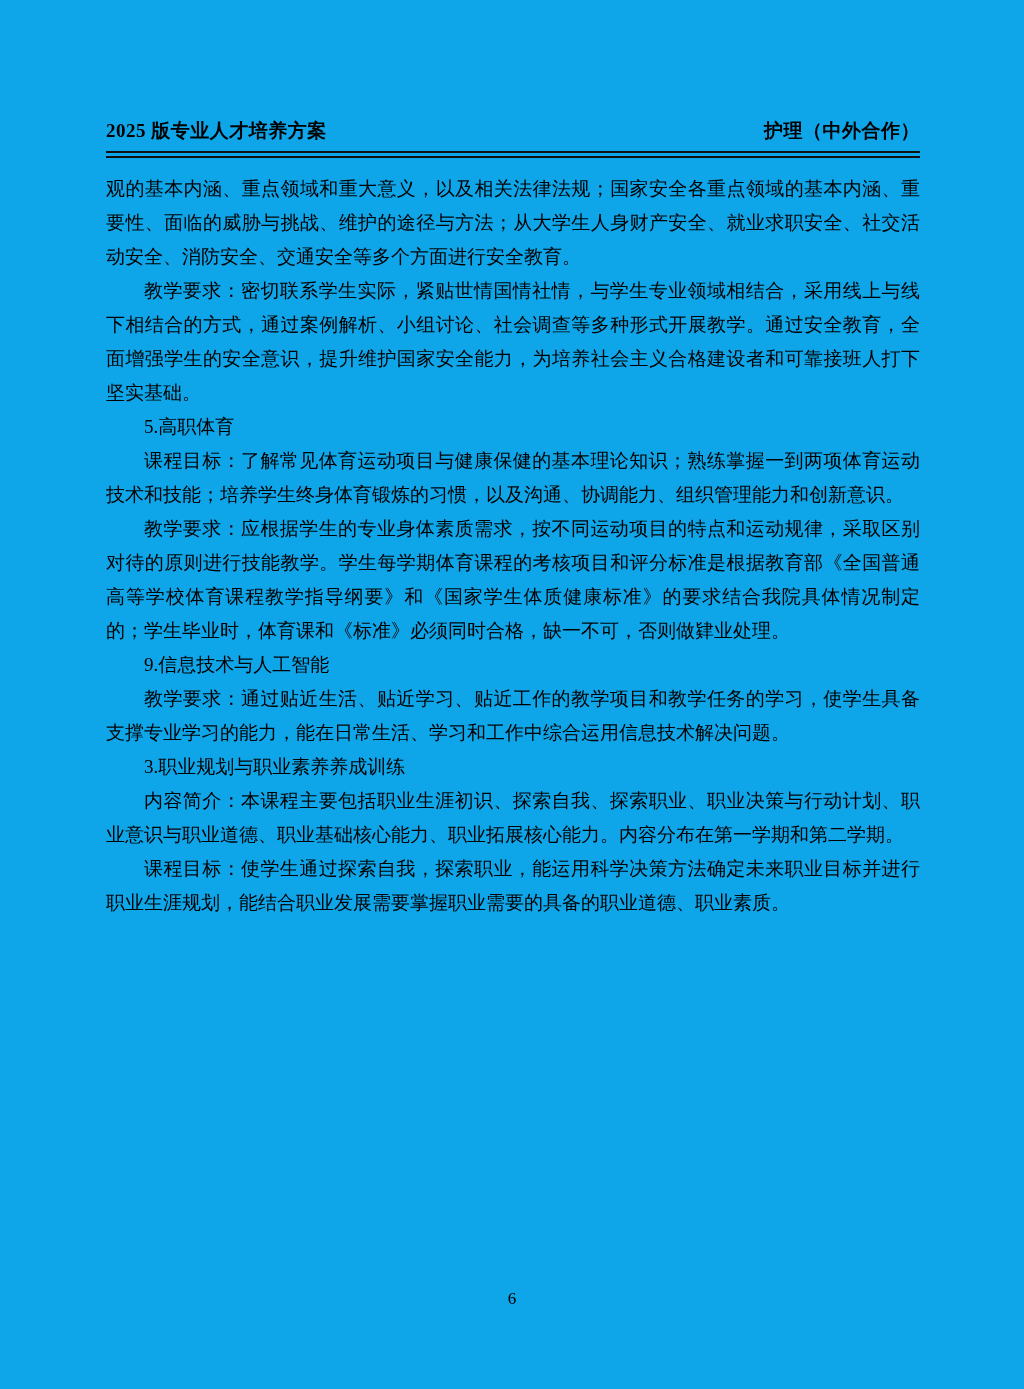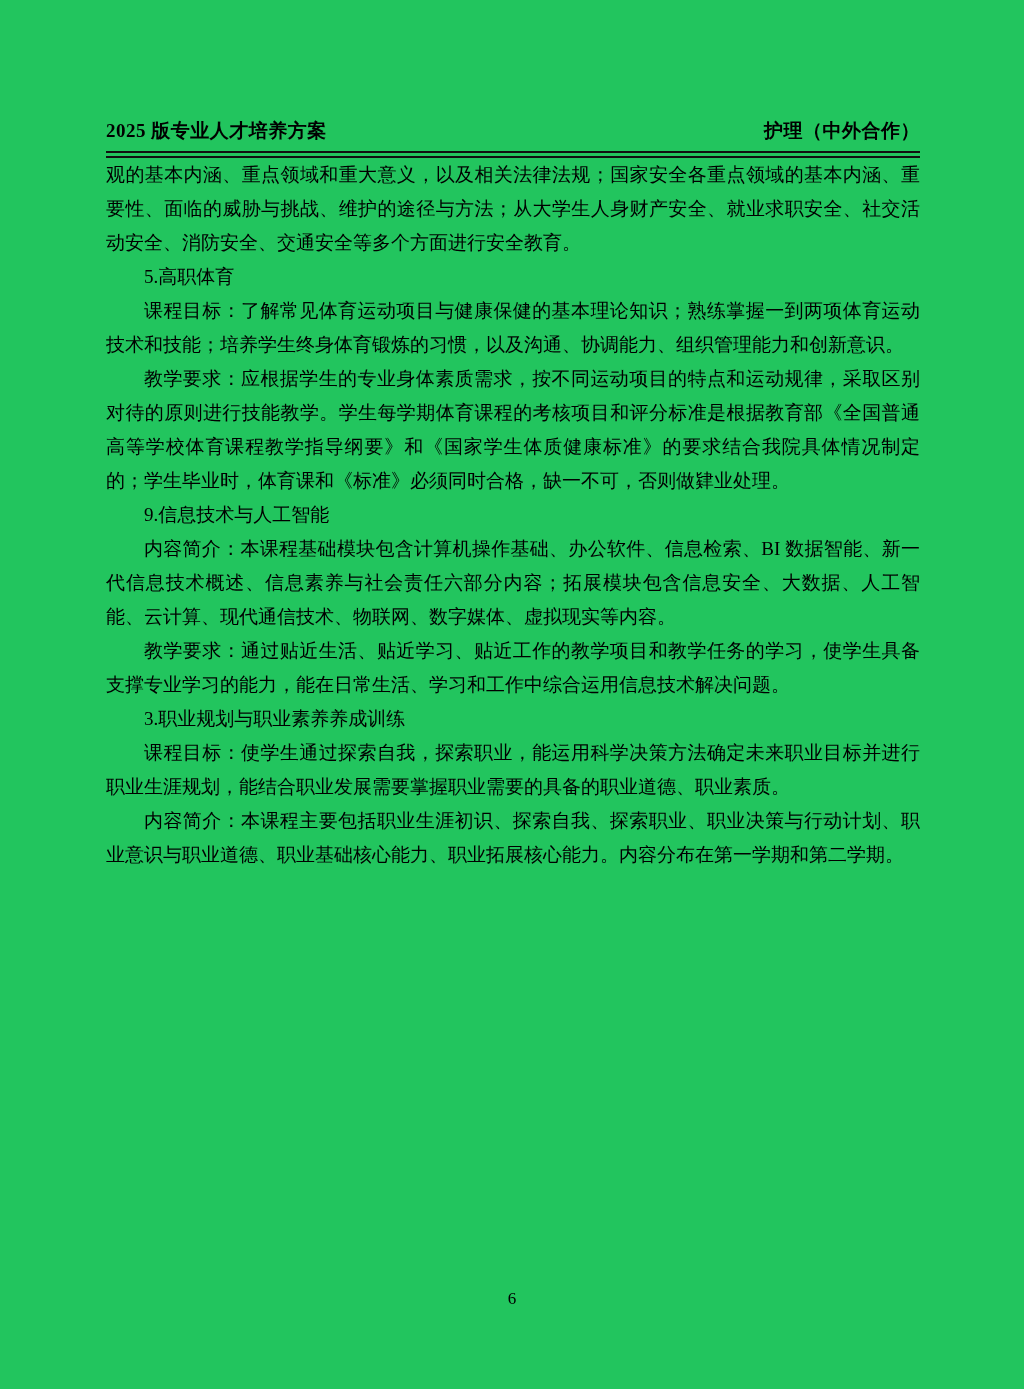--- a/index.html
+++ b/index.html
@@ -5,21 +5,21 @@
   html, body {
     margin: 0;
     padding: 0;
     background: #ffffff;
   }
   .page {
     position: relative;
     width: 1024px;
     height: 1389px;
     margin: 0 auto;
-    background: #22c55e;
+    background: #0ea5e9;
     color: #000000;
     font-family: "Liberation Serif", "DejaVu Serif", serif;
     overflow: hidden;
     box-sizing: border-box;
   }
   .content {
     position: absolute;
     left: 106px;
     right: 104px;
     top: 0;
@@ -35,20 +35,21 @@
     font-weight: bold;
     letter-spacing: 0.5px;
   }
   .double-rule {
     margin-top: 7px;
     height: 3px;
     border-top: 2px solid #111111;
     border-bottom: 2px solid #111111;
   }
   .page-body {
+    margin-top: 14px;
     font-size: 19px;
     line-height: 34px;
     text-align: justify;
     text-justify: inter-ideograph;
   }
   .page-body p {
     margin: 0;
     padding: 0;
     text-indent: 2em;
   }
@@ -73,29 +74,29 @@
     <header class="page-header">
       <div class="header-row">
         <span>2025 版专业人才培养方案</span>
         <span>护理（中外合作）</span>
       </div>
       <div class="double-rule"></div>
     </header>
 
     <main class="page-body">
       <p class="noindent">观的基本内涵、重点领域和重大意义，以及相关法律法规；国家安全各重点领域的基本内涵、重要性、面临的威胁与挑战、维护的途径与方法；从大学生人身财产安全、就业求职安全、社交活动安全、消防安全、交通安全等多个方面进行安全教育。</p>
+      <p>教学要求：密切联系学生实际，紧贴世情国情社情，与学生专业领域相结合，采用线上与线下相结合的方式，通过案例解析、小组讨论、社会调查等多种形式开展教学。通过安全教育，全面增强学生的安全意识，提升维护国家安全能力，为培养社会主义合格建设者和可靠接班人打下坚实基础。</p>
       <p>5.高职体育</p>
       <p>课程目标：了解常见体育运动项目与健康保健的基本理论知识；熟练掌握一到两项体育运动技术和技能；培养学生终身体育锻炼的习惯，以及沟通、协调能力、组织管理能力和创新意识。</p>
       <p>教学要求：应根据学生的专业身体素质需求，按不同运动项目的特点和运动规律，采取区别对待的原则进行技能教学。学生每学期体育课程的考核项目和评分标准是根据教育部《全国普通高等学校体育课程教学指导纲要》和《国家学生体质健康标准》的要求结合我院具体情况制定的；学生毕业时，体育课和《标准》必须同时合格，缺一不可，否则做肄业处理。</p>
       <p>9.信息技术与人工智能</p>
-      <p>内容简介：本课程基础模块包含计算机操作基础、办公软件、信息检索、BI 数据智能、新一代信息技术概述、信息素养与社会责任六部分内容；拓展模块包含信息安全、大数据、人工智能、云计算、现代通信技术、物联网、数字媒体、虚拟现实等内容。</p>
       <p>教学要求：通过贴近生活、贴近学习、贴近工作的教学项目和教学任务的学习，使学生具备支撑专业学习的能力，能在日常生活、学习和工作中综合运用信息技术解决问题。</p>
       <p>3.职业规划与职业素养养成训练</p>
+      <p>内容简介：本课程主要包括职业生涯初识、探索自我、探索职业、职业决策与行动计划、职业意识与职业道德、职业基础核心能力、职业拓展核心能力。内容分布在第一学期和第二学期。</p>
       <p>课程目标：使学生通过探索自我，探索职业，能运用科学决策方法确定未来职业目标并进行职业生涯规划，能结合职业发展需要掌握职业需要的具备的职业道德、职业素质。</p>
-      <p>内容简介：本课程主要包括职业生涯初识、探索自我、探索职业、职业决策与行动计划、职业意识与职业道德、职业基础核心能力、职业拓展核心能力。内容分布在第一学期和第二学期。</p>
     </main>
 
   </div>
 
   <footer class="page-footer">
     <span>6</span>
   </footer>
 </div>
 
 </body></html>

